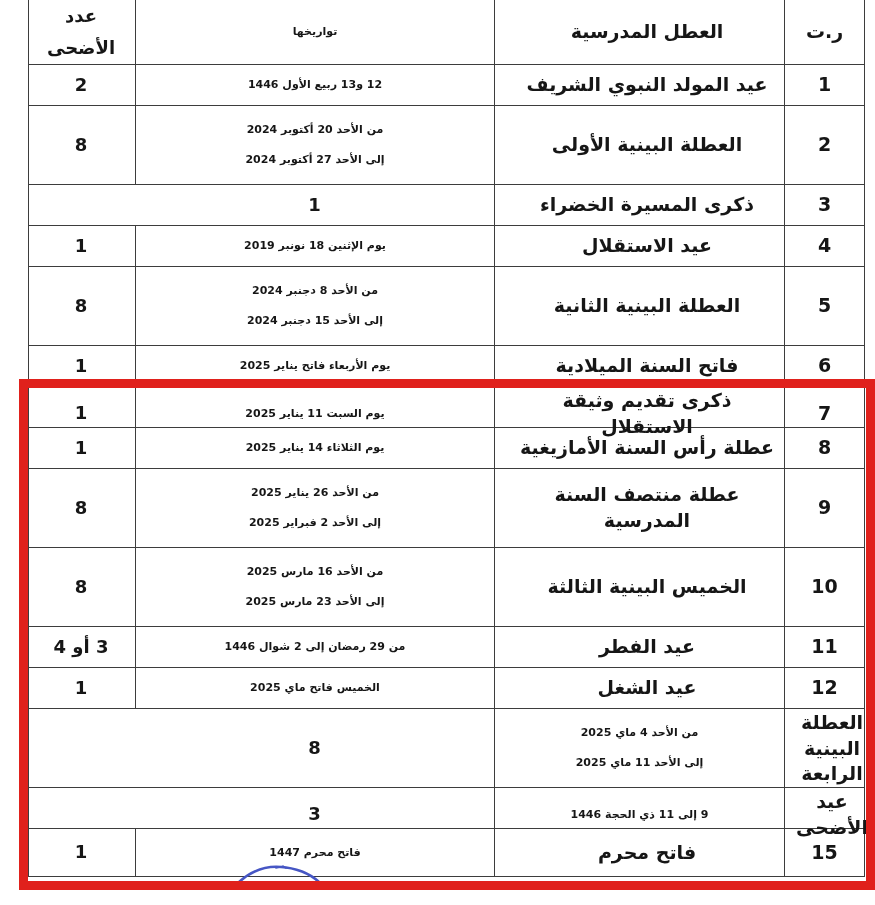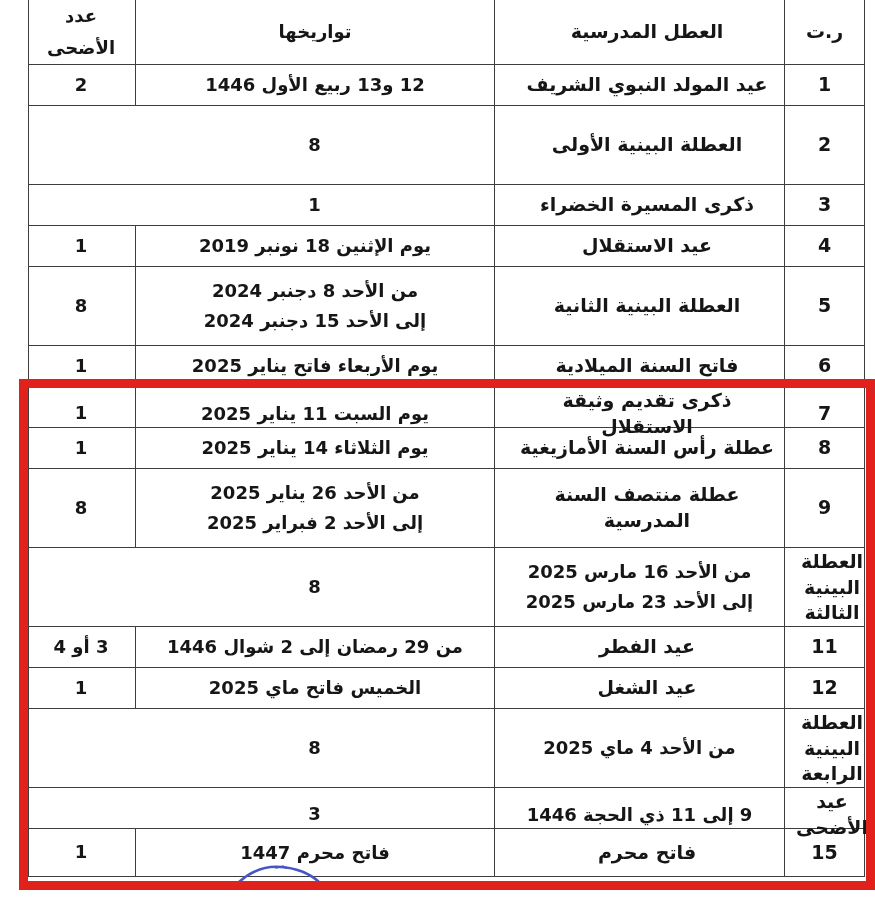--- a/index.html
+++ b/index.html
@@ -42,21 +42,21 @@
     text-align: center;
     border-left: 1.4px solid #3d3d3d; 
     font-weight: bold;
     line-height: 1.35;
     padding: 1px 4px;
   }
   .col-days { border-left: none; gap: 8px; } 
   .header-cell { font-size: 20px; }
   .col-index   { font-size: 19px; }
   .col-holiday { font-size: 19px; padding-left: 19px; }
-  .col-dates   { font-size: 18px; }
+  .col-dates   { font-size: 11px; }
   .col-days    { font-size: 18px; }
   .date-line { line-height: 30px; }
   
   .highlight-box {
     position: absolute;
     left: 19px; top: 379px;
     width: 856px; height: 511px;
     border: 9px solid #e0211c;
     z-index: 5;
     pointer-events: none;
@@ -91,20 +91,24 @@
           <div class="cell col-index">1</div>
           <div class="cell col-holiday">عيد المولد النبوي الشريف</div>
           <div class="cell col-dates">
             <div class="date-line">12 و13 ربيع الأول 1446</div>
           </div>
           <div class="cell col-days">2</div>
         </div>
         <div class="row body-row r-double">
           <div class="cell col-index">2</div>
           <div class="cell col-holiday">العطلة البينية الأولى</div>
+          <div class="cell col-dates">
+            <div class="date-line">من الأحد 20 أكتوبر 2024</div>
+            <div class="date-line">إلى الأحد 27 أكتوبر 2024</div>
+          </div>
           <div class="cell col-days">8</div>
         </div>
         <div class="row body-row r-single">
           <div class="cell col-index">3</div>
           <div class="cell col-holiday">ذكرى المسيرة الخضراء</div>
           <div class="cell col-days">1</div>
         </div>
         <div class="row body-row r-single">
           <div class="cell col-index">4</div>
           <div class="cell col-holiday">عيد الاستقلال</div>
@@ -149,21 +153,22 @@
         <div class="row body-row r-double">
           <div class="cell col-index">9</div>
           <div class="cell col-holiday">عطلة منتصف السنة المدرسية</div>
           <div class="cell col-dates">
             <div class="date-line">من الأحد 26 يناير 2025</div>
             <div class="date-line">إلى الأحد 2 فبراير 2025</div>
           </div>
           <div class="cell col-days">8</div>
         </div>
         <div class="row body-row r-double">
-          <div class="cell col-holiday">العطلة البينية الثالثة</div>
+          <div class="cell col-index">10</div>
+          <div class="cell col-holiday">الخميس البينية الثالثة</div>
           <div class="cell col-dates">
             <div class="date-line">من الأحد 16 مارس 2025</div>
             <div class="date-line">إلى الأحد 23 مارس 2025</div>
           </div>
           <div class="cell col-days">8</div>
         </div>
         <div class="row body-row r-single">
           <div class="cell col-index">11</div>
           <div class="cell col-holiday">عيد الفطر</div>
           <div class="cell col-dates">
@@ -176,20 +181,21 @@
           <div class="cell col-holiday">عيد الشغل</div>
           <div class="cell col-dates">
             <div class="date-line">الخميس فاتح ماي 2025</div>
           </div>
           <div class="cell col-days">1</div>
         </div>
         <div class="row body-row r-double">
           <div class="cell col-holiday">العطلة البينية الرابعة</div>
           <div class="cell col-dates">
             <div class="date-line">من الأحد 4 ماي 2025</div>
+            <div class="date-line">إلى الأحد 11 ماي 2025</div>
           </div>
           <div class="cell col-days">8</div>
         </div>
         <div class="row body-row r-single">
           <div class="cell col-holiday">عيد الأضحى</div>
           <div class="cell col-dates">
             <div class="date-line">9 إلى 11 ذي الحجة 1446</div>
           </div>
           <div class="cell col-days">3</div>
         </div>

